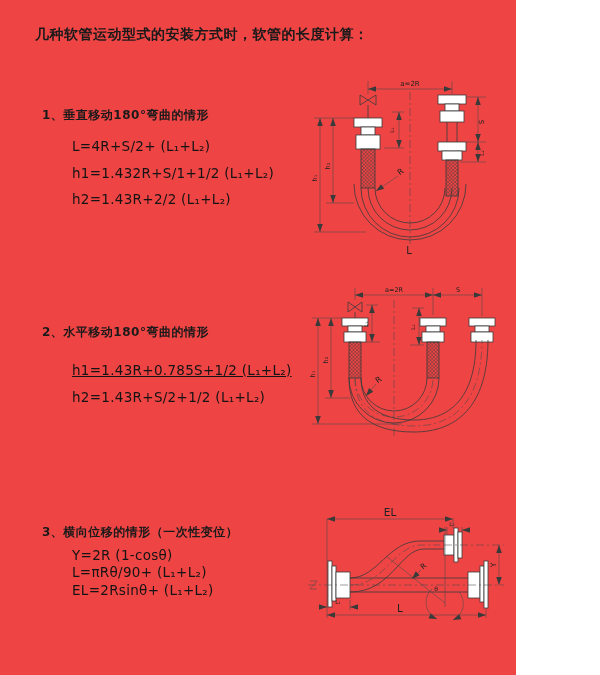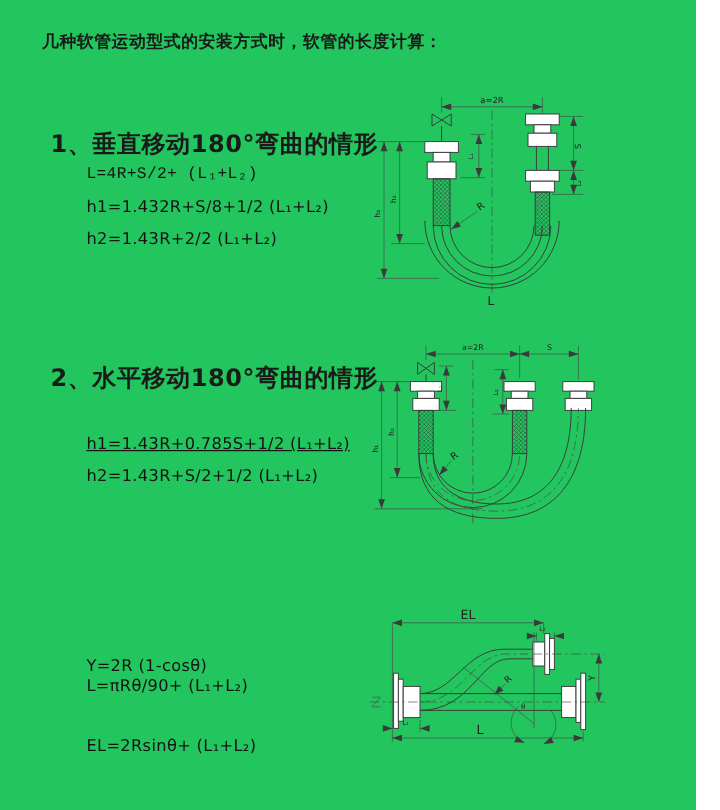--- a/index.html
+++ b/index.html
@@ -1,49 +1,50 @@
 <!DOCTYPE html>
 <html><head>
 <meta charset="utf-8">
 <style>
   html,body{margin:0;padding:0;background:#fff;}
-  .page{position:relative;width:580px;height:675px;background:#22c55e;overflow:hidden;
+  .page{position:relative;width:516px;height:675px;background:#ef4444;overflow:hidden;
         font-family:"DejaVu Sans","Liberation Sans",sans-serif;color:#111;}
   .doc-title{position:absolute;left:35px;top:26px;font-size:14px;font-weight:bold;
              letter-spacing:0.5px;color:#1a1a1a;}
-  .sec-heading{position:absolute;font-size:20px;font-weight:bold;letter-spacing:0.5px;color:#1a1a1a;}
+  .sec-heading{position:absolute;font-size:12px;font-weight:bold;letter-spacing:0.5px;color:#1a1a1a;}
   .formula{position:absolute;left:72px;font-size:13.5px;color:#141414;letter-spacing:0.3px;white-space:pre;}
   .dia{position:absolute;}
   
   .ln{stroke:#3a3a3a;stroke-width:0.8;fill:none;}
   .thin{stroke:#4a4a4a;stroke-width:0.55;fill:none;}
   .cl{stroke:#4a4a4a;stroke-width:0.55;fill:none;stroke-dasharray:8 3 2 3;}
   .fit{fill:#ffffff;stroke:#3a3a3a;stroke-width:0.8;}
   .braid{stroke:#3a3a3a;stroke-width:0.8;}
   .lbl{fill:#222;font-family:"DejaVu Sans","Liberation Sans",sans-serif;}
 </style>
 </head>
 <body>
 
 <div class="page">
 
   <div class="doc-title">几种软管运动型式的安装方式时，软管的长度计算：</div>
 
   <div class="sec-heading" style="left:42px;top:107px;">1、垂直移动180°弯曲的情形</div>
-  <div class="formula" style="top:138px;font-family:Liberation Mono, monospace;">L=4R+S/2+ (L₁+L₂)</div>
-  <div class="formula" style="top:165px;">h1=1.432R+S/8+1/2 (L₁+L₂)</div>
+  <div class="formula" style="top:138px;">L=4R+S/2+ (L₁+L₂)</div>
+  <div class="formula" style="top:165px;">h1=1.432R+S/1+1/2 (L₁+L₂)</div>
   <div class="formula" style="top:191px;">h2=1.43R+2/2 (L₁+L₂)</div>
 
-  <div class="sec-heading" style="left:42px;top:302px;">2、水平移动180°弯曲的情形</div>
+  <div class="sec-heading" style="left:42px;top:324px;">2、水平移动180°弯曲的情形</div>
   <div class="formula" style="top:362px;text-decoration:underline;">h1=1.43R+0.785S+1/2 (L₁+L₂)</div>
   <div class="formula" style="top:389px;text-align:center;">h2=1.43R+S/2+1/2 (L₁+L₂)</div>
 
+  <div class="sec-heading" style="left:42px;top:524px;">3、横向位移的情形（一次性变位）</div>
   <div class="formula" style="top:564px;">L=πRθ/90+ (L₁+L₂)</div>
   <div class="formula" style="top:547px;">Y=2R (1-cosθ)</div>
-  <div class="formula" style="top:614px;">EL=2Rsinθ+ (L₁+L₂)</div>
+  <div class="formula" style="top:582px;">EL=2Rsinθ+ (L₁+L₂)</div>
 
   <svg class="dia" style="left:305px;top:75px;" width="285" height="190" viewBox="305 75 285 190">
     <defs>
       <marker id="aE1" markerWidth="9" markerHeight="8" refX="8.5" refY="4" orient="auto" markerUnits="userSpaceOnUse">
           <path d="M0.5,1.2 L8.5,4 L0.5,6.8 Z" fill="#3a3a3a"></path>
         </marker>
       <marker id="aS1" markerWidth="9" markerHeight="8" refX="0.5" refY="4" orient="auto" markerUnits="userSpaceOnUse">
           <path d="M8.5,1.2 L0.5,4 L8.5,6.8 Z" fill="#3a3a3a"></path>
         </marker>
       <pattern id="hx1" width="3.5" height="3.5" patternUnits="userSpaceOnUse">

